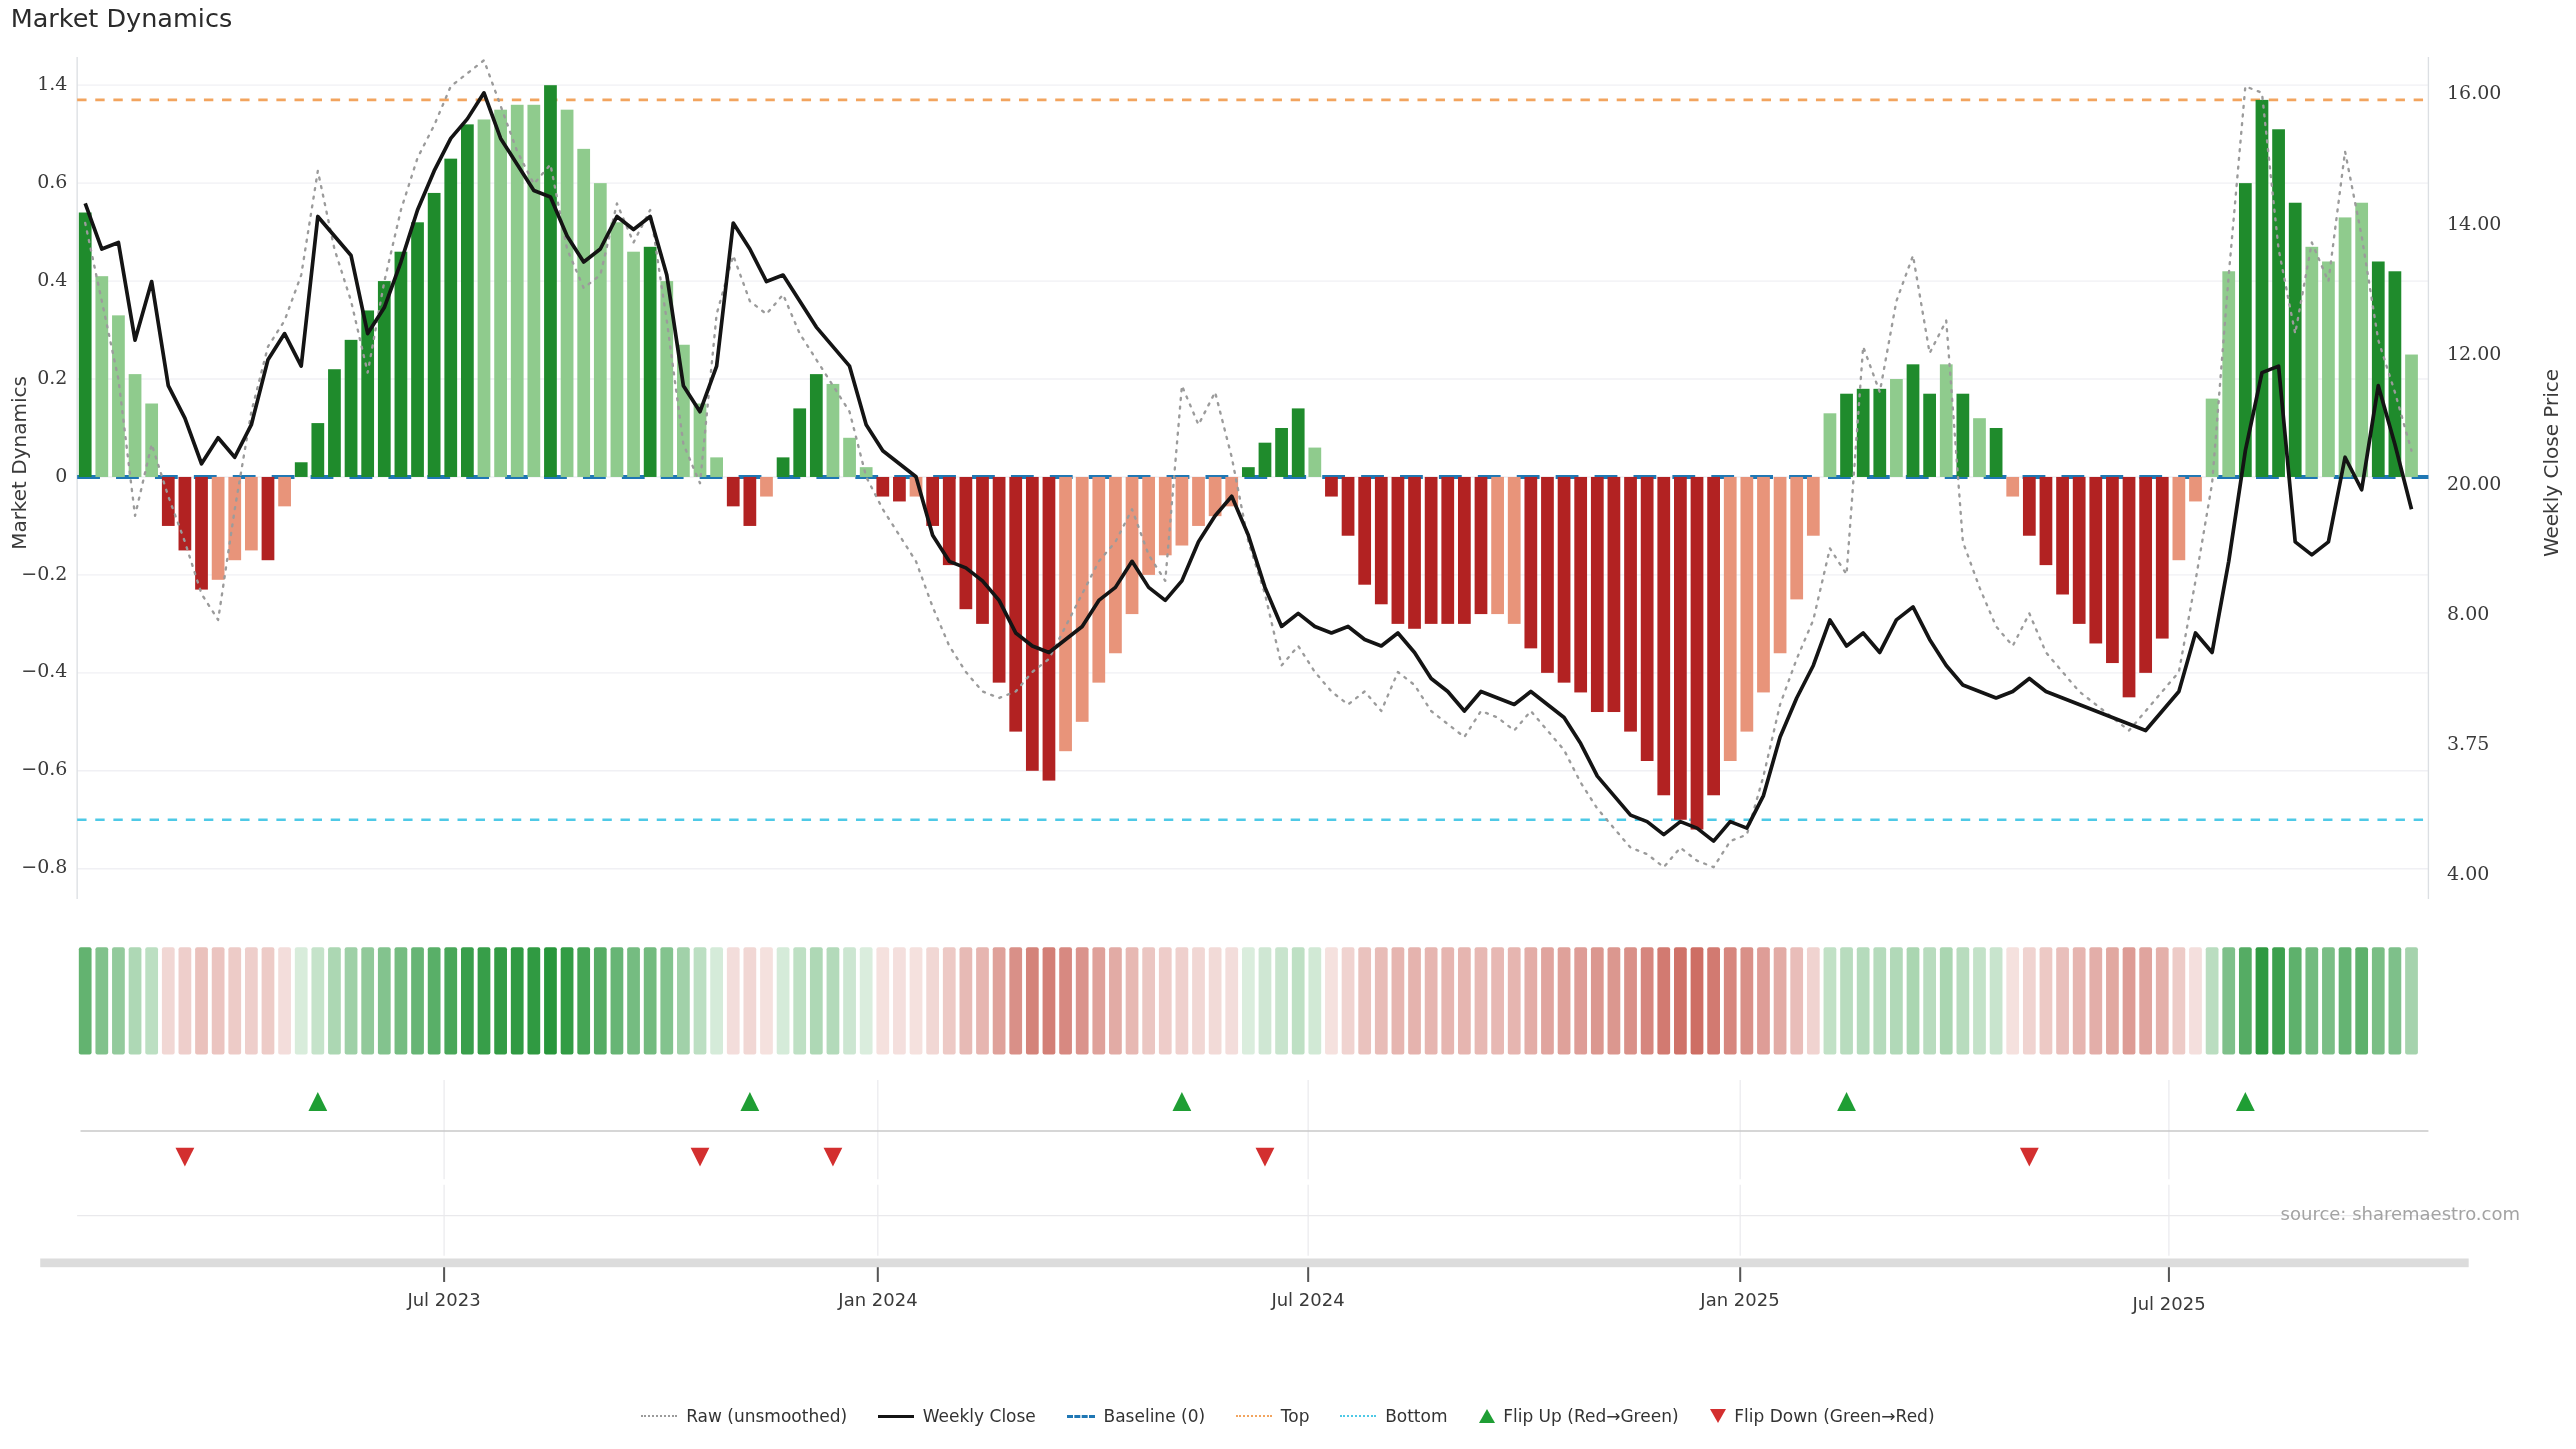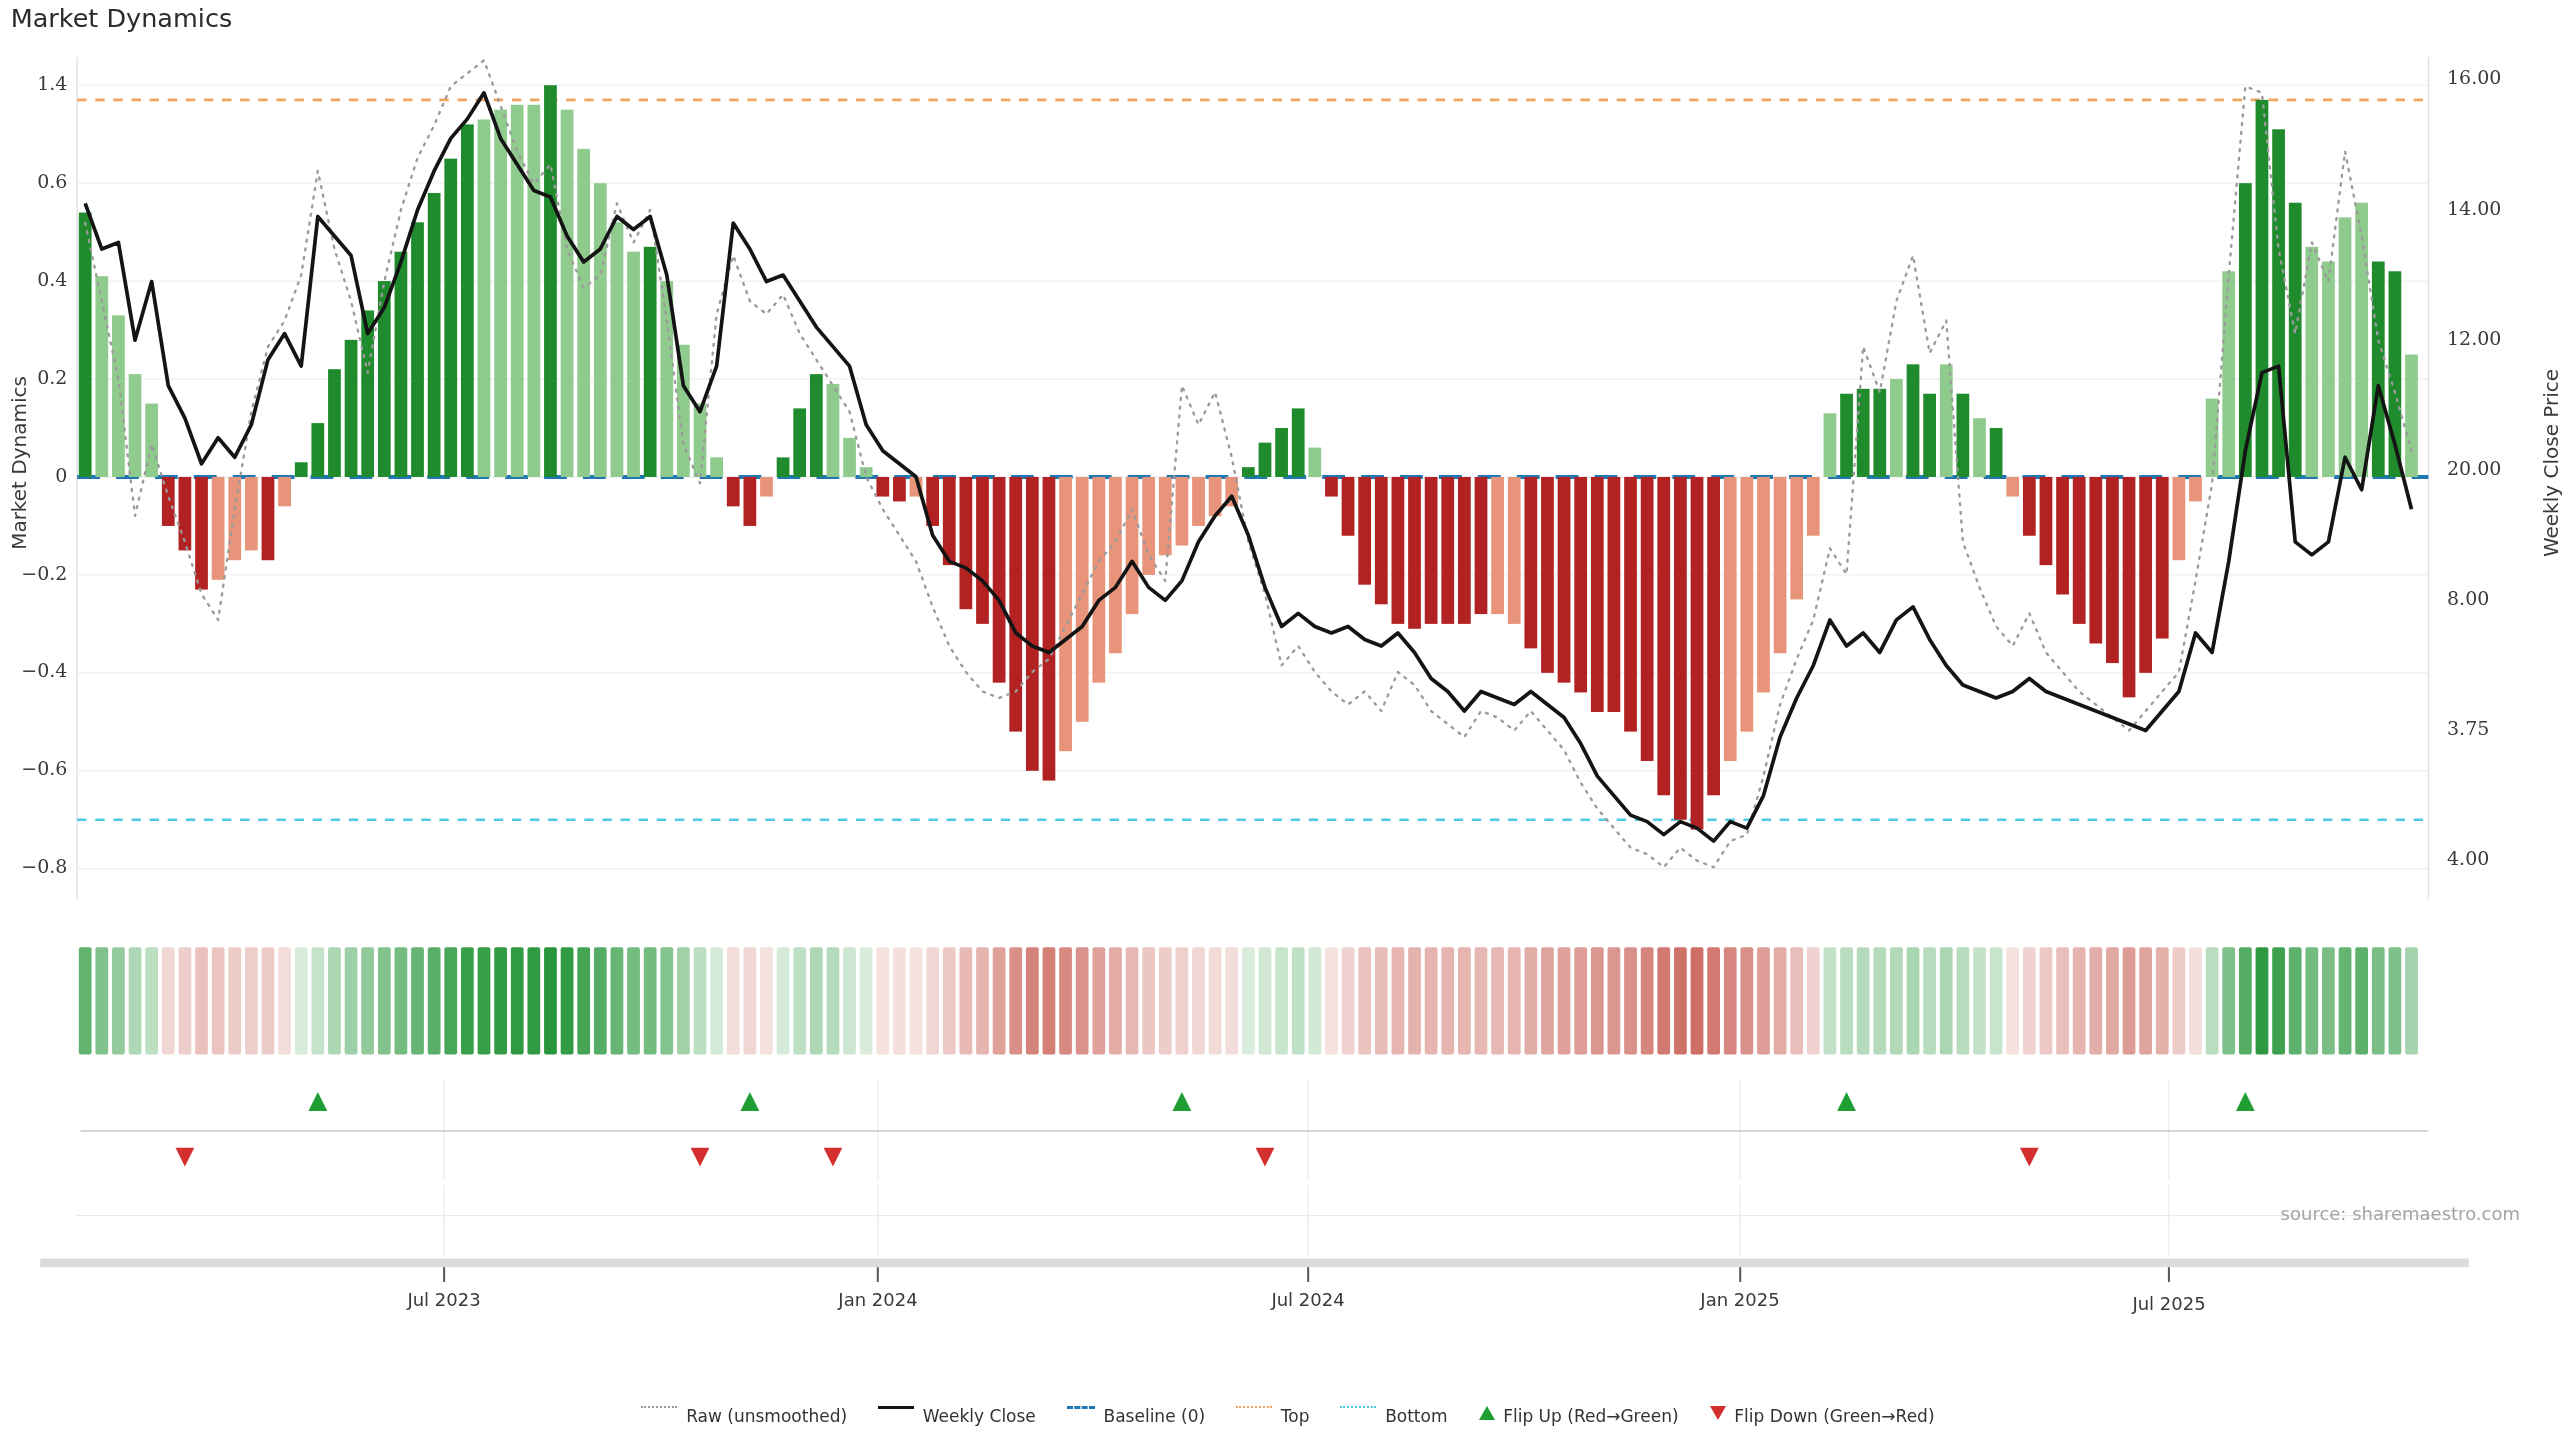--- a/index.html
+++ b/index.html
@@ -7,27 +7,27 @@
         font-family:"DejaVu Sans","Liberation Sans",sans-serif;}
   .title{position:absolute;left:10.7px;top:2.7px;font-size:25.5px;color:#2b2b2b;font-weight:500;}
   svg#chart{position:absolute;left:0;top:0;}
   .ylabel{position:absolute;font-size:20px;color:#3a3a3a;white-space:nowrap;
           transform:translate(-50%,-50%) rotate(-90deg);}
   .ylabel.left{left:19px;top:463px;}
   .ylabel.right{left:2551px;top:463px;}
   .ytick{position:absolute;font-family:"DejaVu Serif","Liberation Serif",serif;
          font-size:19px;color:#3a3a3a;line-height:1;}
   .ytick.l{width:62px;text-align:right;}
-  .ytick.r{text-align:left;}
+  .ytick.r{text-align:left;margin-top:15px;}
   .xtick{position:absolute;width:148px;margin-left:-74px;text-align:center;
          font-size:18px;color:#3a3a3a;line-height:1;}
   .source{position:absolute;right:56px;top:1203px;font-size:18px;color:#a3a3a3;}
   .legend{position:absolute;left:0;right:0;top:1406px;display:flex;justify-content:center;
           align-items:center;gap:31px;font-size:17px;color:#333;}
-  .li{display:flex;}
+  .li{display:flex;align-items:center;}
   .sw{display:inline-block;width:36px;height:0;border-top-width:2.7px;margin-right:8.7px;}
   .sw.raw{border-top-style:dotted;border-top-color:#9b9b9b;}
   .sw.close{border-top-style:solid;border-top-color:#141414;border-top-width:3.4px;}
   .sw.base{border-top-style:dashed;border-top-color:#1f77b4;border-top-width:3.4px;width:28px;}
   .sw.top{border-top-style:dotted;border-top-color:#f2a45e;}
   .sw.bottom{border-top-style:dotted;border-top-color:#4ec9e6;}
   .tri{display:inline-block;width:0;height:0;margin-right:8.7px;}
   .tri.up{border-left:8px solid transparent;border-right:8px solid transparent;
           border-bottom:14.8px solid #1f9e34;}
   .tri.down{border-left:8px solid transparent;border-right:8px solid transparent;

